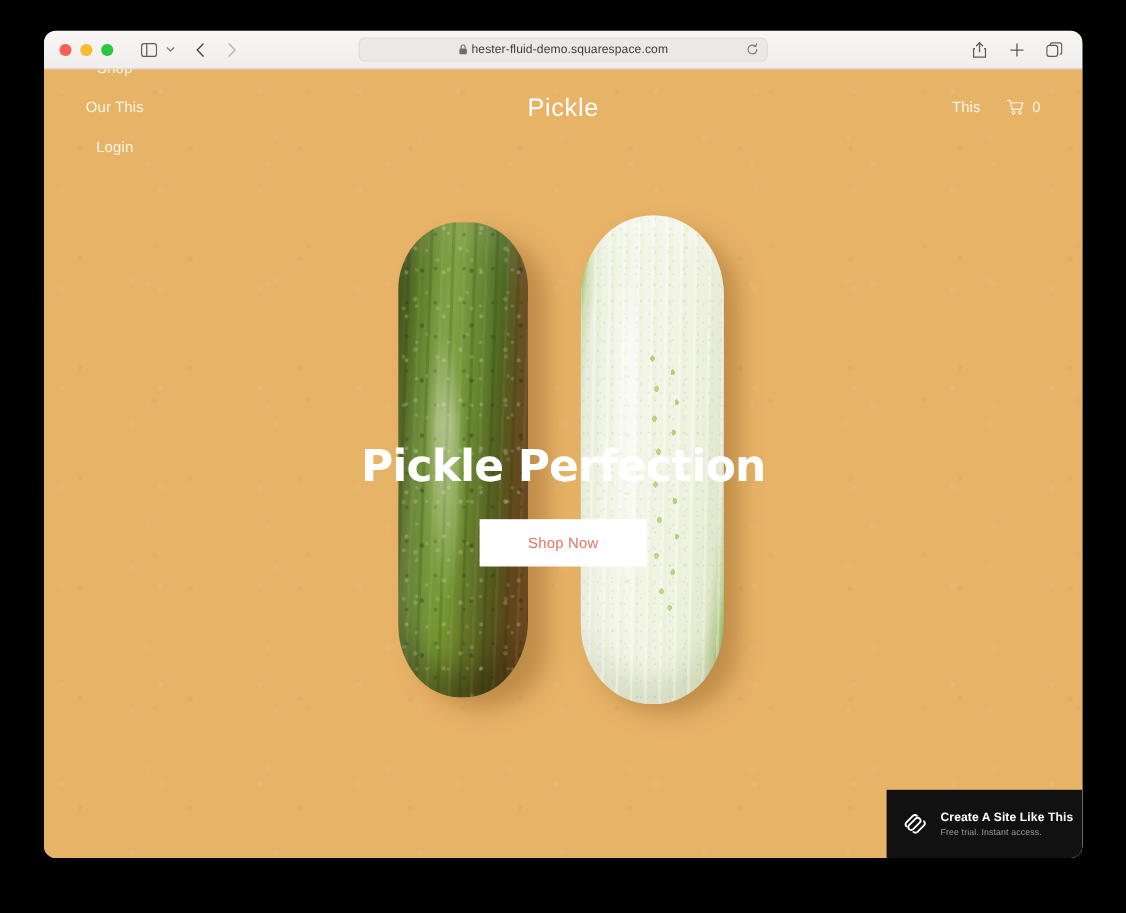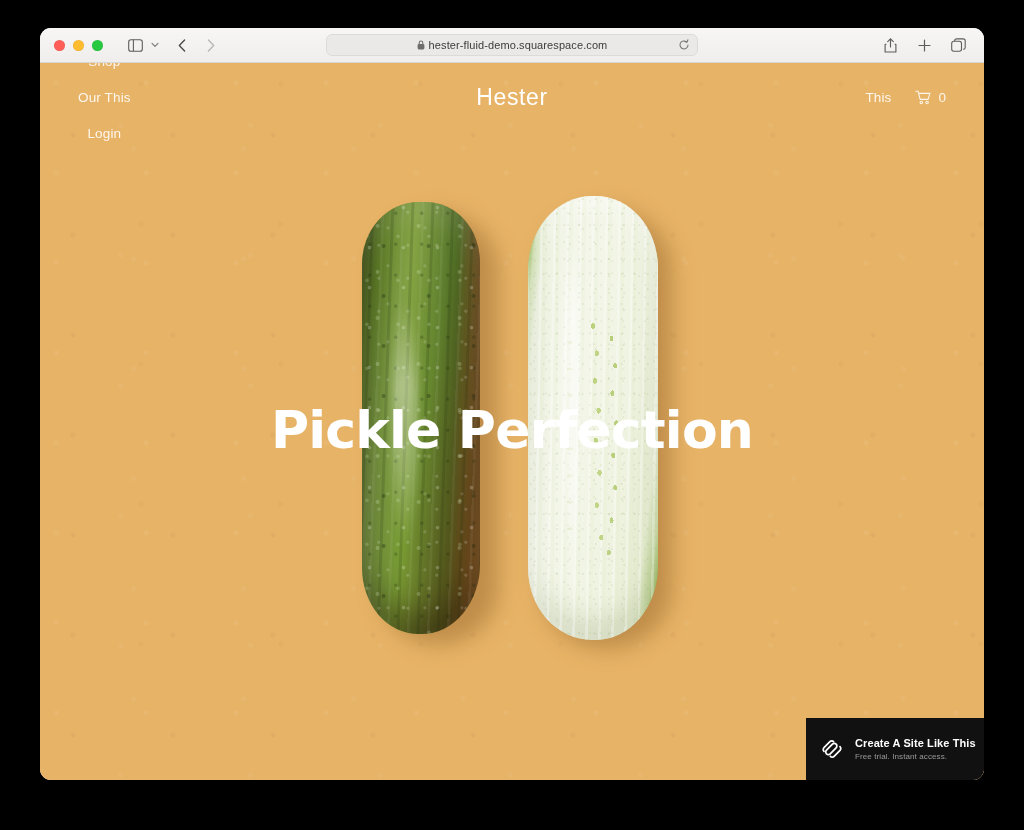--- a/index.html
+++ b/index.html
@@ -268,21 +268,21 @@
       radial-gradient(circle at 42% 72%, rgba(150,170,110,0.15) 0 0.8px, transparent 1.3px);
     background-size:13px 15px, 11px 12px, 15px 17px;
   }
 
   
   #hero-copy {
     position:absolute; left:0; right:0; top:340px;
     z-index:7; text-align:center;
   }
   #hero-title {
-    font-size:52px; line-height:1.06;
+    font-size:40px; line-height:1.06;
     font-weight:bold; color:#ffffff;
     letter-spacing:-0.8px;
     font-family:"DejaVu Sans", "Liberation Sans", sans-serif;
   }
   #shop-now-button {
     display:inline-block;
     margin-top:27px;
     background:#ffffff;
     color:#e4755e;
     font-size:13.5px;
@@ -410,39 +410,40 @@
         </div>
       </div>
 
       <div id="site-header">
         <nav id="primary-nav">
           <a class="nav-link" href="#">Shop</a>
           <a class="nav-link" href="#">Our This</a>
           <a class="nav-link" href="#">Login</a>
         </nav>
 
-        <div id="site-title">Hester</div>
+        <div id="site-title">Pickle</div>
 
         <div id="header-right">
           <a class="nav-link" href="#">This</a>
           <a id="cart-group" href="#" style="text-decoration:none;">
             <span style="display:flex;">
               <svg width="17" height="15" viewBox="0 0 17 15" fill="none">
                 <path d="M0.8 1.2 H3.1 L5.1 9.4 H13.1 L14.9 3.4 H3.7" stroke="#fdf6ec" stroke-width="1.1" fill="none" stroke-linecap="round" stroke-linejoin="round"></path>
                 <circle cx="6.3" cy="12.4" r="1.25" stroke="#fdf6ec" stroke-width="1.05" fill="none"></circle>
                 <circle cx="12.1" cy="12.4" r="1.25" stroke="#fdf6ec" stroke-width="1.05" fill="none"></circle>
               </svg>
             </span>
             <span id="cart-count">0</span>
           </a>
         </div>
       </div>
 
       <div id="hero-copy">
         <h1 id="hero-title">Pickle Perfection</h1>
+        <a id="shop-now-button" href="#">Shop Now</a>
       </div>
 
       <a id="promo-badge" href="#" style="text-decoration:none;">
         <span style="display:flex;flex:0 0 auto;">
           <svg width="24" height="24" viewBox="0 0 24 24" fill="none">
             <path d="M4.0 14.3 a2.6 2.6 0 0 1 0-3.7 l5.9-5.9 a2.6 2.6 0 0 1 3.7 0" stroke="#ffffff" stroke-width="1.75" stroke-linecap="round" fill="none"></path>
             <path d="M6.5 16.8 a2.6 2.6 0 0 1 0-3.7 l5.9-5.9 a2.6 2.6 0 0 1 3.7 0 a2.6 2.6 0 0 1 0 3.7 l-5.9 5.9 a2.6 2.6 0 0 1-3.7 0" stroke="#ffffff" stroke-width="1.75" stroke-linecap="round" fill="none"></path>
             <path d="M10.4 19.3 a2.6 2.6 0 0 0 3.7 0 l5.9-5.9 a2.6 2.6 0 0 0 0-3.7" stroke="#ffffff" stroke-width="1.75" stroke-linecap="round" fill="none"></path>
           </svg>
         </span>

